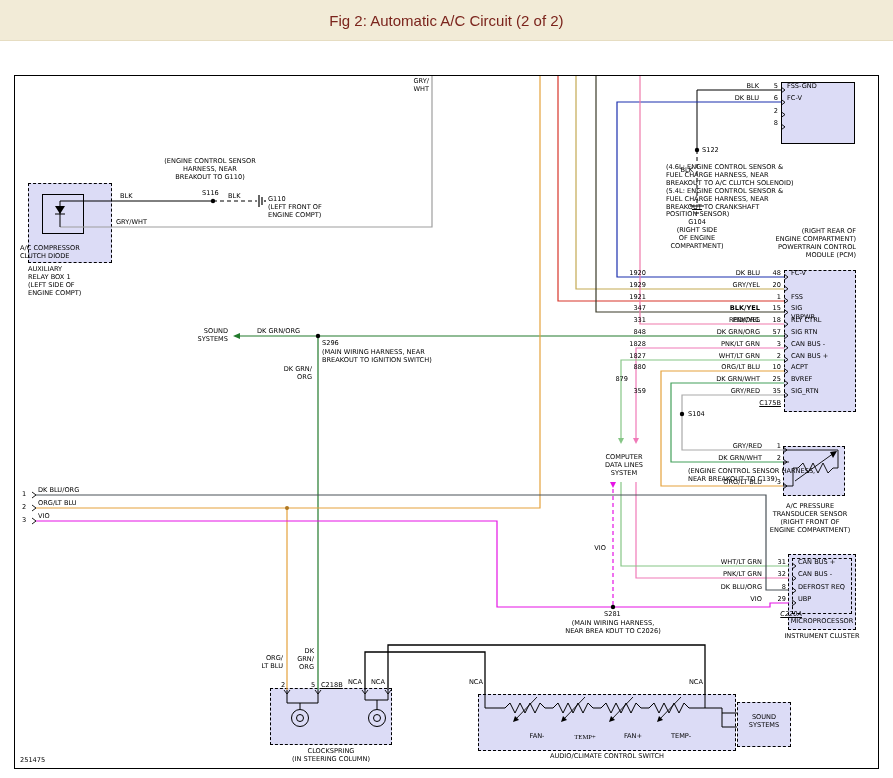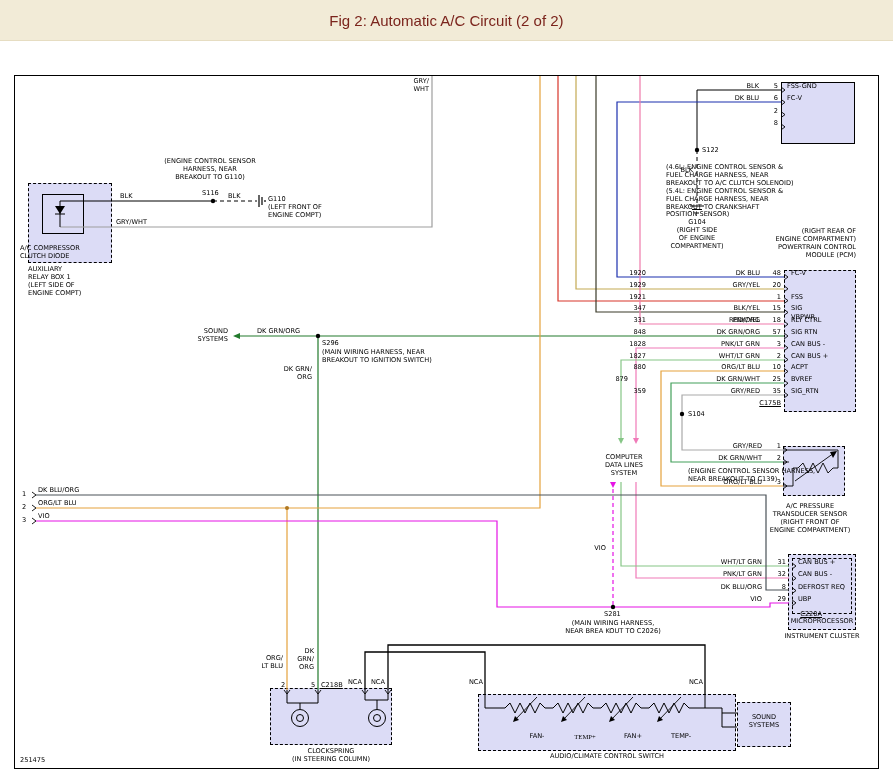--- a/index.html
+++ b/index.html
@@ -184,21 +184,21 @@
 DATA LINES
 SYSTEM</div>
     <div class="lbl r" style="left: 606px; top: 545px;">VIO</div>
     <div class="lbl" style="left: 688px; top: 411px;">S104</div>
     <div class="lbl" style="left: 688px; top: 420px; margin-top: 48px;">(ENGINE CONTROL SENSOR HARNESS,
 NEAR BREAKOUT TO C139)</div>
     <div class="lbl c" style="left: 810px; top: 503px;">A/C PRESSURE
 TRANSDUCER SENSOR
 (RIGHT FRONT OF
 ENGINE COMPARTMENT)</div>
-    <div class="lbl r u" style="left: 822px; top: 611px;">C220A</div>
+    <div class="lbl r u" style="left: 802px; top: 611px; font-style: italic;">C220A</div>
     <div class="lbl c" style="left: 822px; top: 618px;">MICROPROCESSOR</div>
     <div class="lbl c" style="left: 822px; top: 633px;">INSTRUMENT CLUSTER</div>
     <div class="lbl" style="left: 604px; top: 611px;">S281</div>
     <div class="lbl c" style="left: 613px; top: 620px;">(MAIN WIRING HARNESS,
 NEAR BREA KOUT TO C2026)</div>
     <div class="lbl r" style="left: 283px; top: 655px;">ORG/
 LT BLU</div>
     <div class="lbl r" style="left: 314px; top: 648px;">DK
 GRN/
 ORG</div>
@@ -225,21 +225,21 @@
     <div class="lbl" style="left: 791px; top: 270px;">FC-V</div>
     <div class="lbl r" style="left: 646px; top: 281.8px;">1929</div>
     <div class="lbl r" style="left: 760px; top: 281.8px;">GRY/YEL</div>
     <div class="lbl r" style="left: 781px; top: 281.8px;">20</div>
     <div class="lbl" style="left: 791px; top: 281.8px; margin-top: 32px;">VBPWR</div>
     <div class="lbl r" style="left: 646px; top: 293.6px;">1921</div>
     <div class="lbl r" style="left: 760px; top: 284px; margin-top: 33px;">RED/ORG</div>
     <div class="lbl r" style="left: 781px; top: 293.6px;">1</div>
     <div class="lbl" style="left: 791px; top: 293.6px; text-align: right;">FSS</div>
     <div class="lbl r" style="left: 646px; top: 305.4px;">347</div>
-    <div class="lbl r" style="left: 760px; top: 305.4px;">BLK/YEL</div>
+    <div class="lbl r" style="left: 760px; top: 305.4px; font-weight: bold;">BLK/YEL</div>
     <div class="lbl r" style="left: 781px; top: 305.4px;">15</div>
     <div class="lbl" style="left: 791px; top: 305.4px;">SIG</div>
     <div class="lbl r" style="left: 646px; top: 317.2px;">331</div>
     <div class="lbl r" style="left: 760px; top: 317.2px;">PNK/YEL</div>
     <div class="lbl r" style="left: 781px; top: 317.2px;">18</div>
     <div class="lbl" style="left: 791px; top: 317.2px;">RLY CTRL</div>
     <div class="lbl r" style="left: 646px; top: 329px;">848</div>
     <div class="lbl r" style="left: 760px; top: 329px;">DK GRN/ORG</div>
     <div class="lbl r" style="left: 781px; top: 329px;">57</div>
     <div class="lbl" style="left: 791px; top: 329px;">SIG RTN</div>

